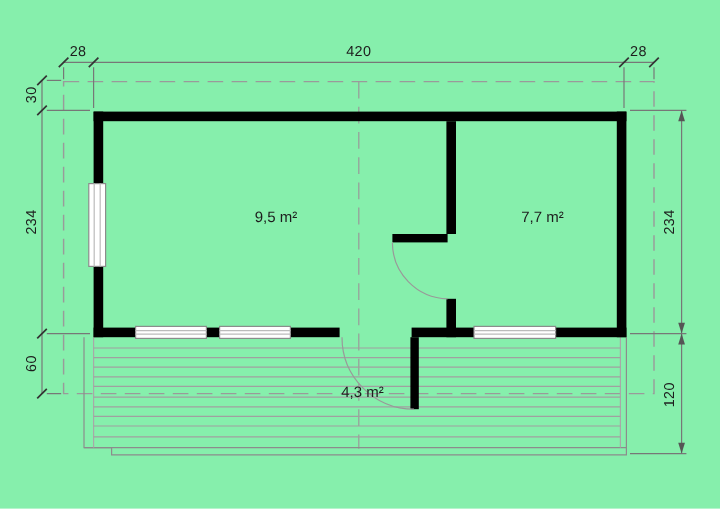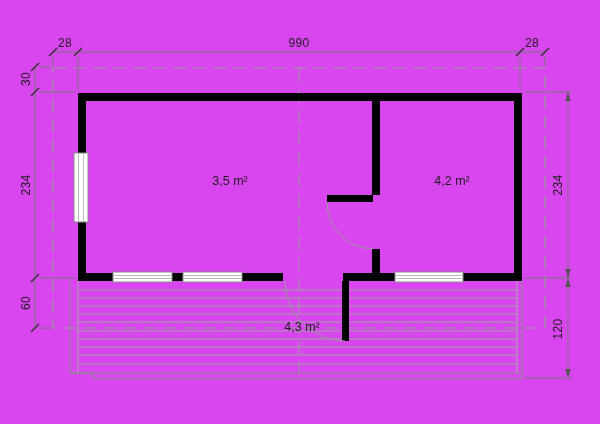--- a/index.html
+++ b/index.html
@@ -1,17 +1,17 @@
 <!DOCTYPE html>
 <html><head>
 <meta charset="utf-8">
 <style>
   html,body{margin:0;padding:0;background:#fff;}
   .canvas{
-    position:relative;width:600px;height:424px;background:#d946ef;overflow:hidden;
+    position:relative;width:600px;height:424px;background:#86efac;overflow:hidden;
     font-family:"Liberation Sans", sans-serif;
   }
   .canvas svg{position:absolute;left:0;top:0;}
   .dim-label{
     position:absolute;font-size:12px;color:#1d1d1d;white-space:nowrap;
     transform:translate(-50%,-50%);letter-spacing:0.3px;
   }
   .dim-label.vertical{transform:translate(-50%,-50%) rotate(-90deg);}
   .room-label{
     position:absolute;font-size:12.5px;color:#1d1d1d;white-space:nowrap;
@@ -126,27 +126,27 @@
       <g fill="#555555">
         <polygon points="568,92 565.2,101 570.8,101"></polygon>
         <polygon points="568,278 565.2,269 570.8,269"></polygon>
         <polygon points="568,278 565.2,287 570.8,287"></polygon>
         <polygon points="568,378 565.2,369 570.8,369"></polygon>
       </g>
     </g>
   </svg>
 
   <div class="dim-label" style="left:65px;top:43px;">28</div>
-  <div class="dim-label" style="left:299px;top:43px;">990</div>
+  <div class="dim-label" style="left:299px;top:43px;">420</div>
   <div class="dim-label" style="left:532px;top:43px;">28</div>
 
   <div class="dim-label vertical" style="left:26px;top:79px;">30</div>
   <div class="dim-label vertical" style="left:26px;top:185px;">234</div>
   <div class="dim-label vertical" style="left:26px;top:303px;">60</div>
 
   <div class="dim-label vertical" style="left:558px;top:185px;">234</div>
   <div class="dim-label vertical" style="left:558px;top:329px;">120</div>
 
-  <div class="room-label" style="left:230px;top:181px;">3,5 m²</div>
-  <div class="room-label" style="left:452px;top:181px;">4,2 m²</div>
+  <div class="room-label" style="left:230px;top:181px;">9,5 m²</div>
+  <div class="room-label" style="left:452px;top:181px;">7,7 m²</div>
   <div class="room-label" style="left:302px;top:327px;">4,3 m²</div>
 
 </div>
 
 </body></html>

